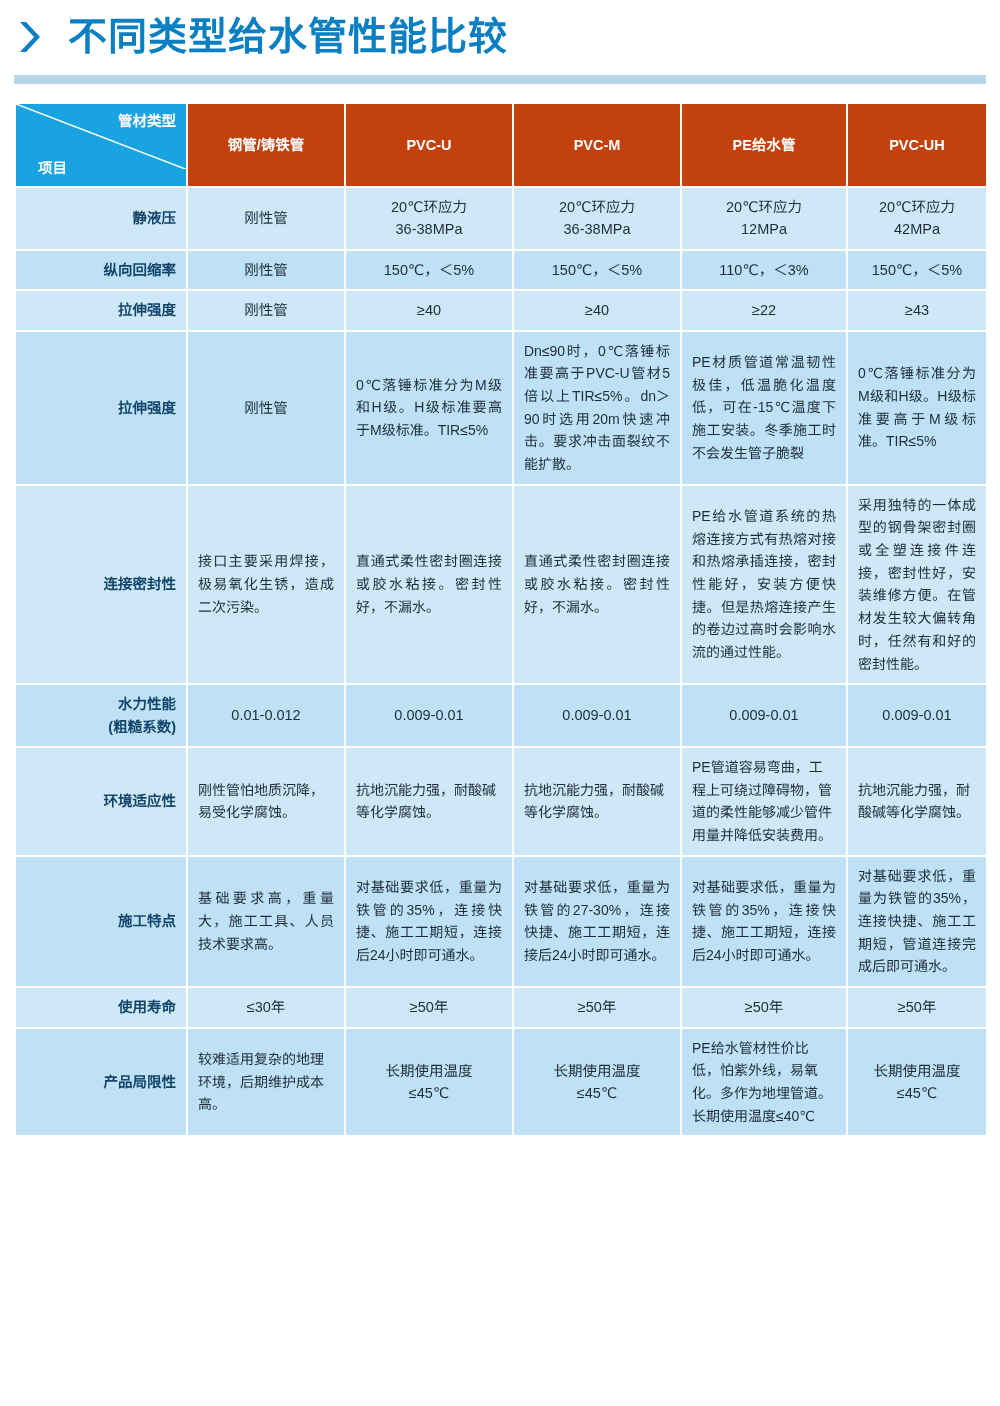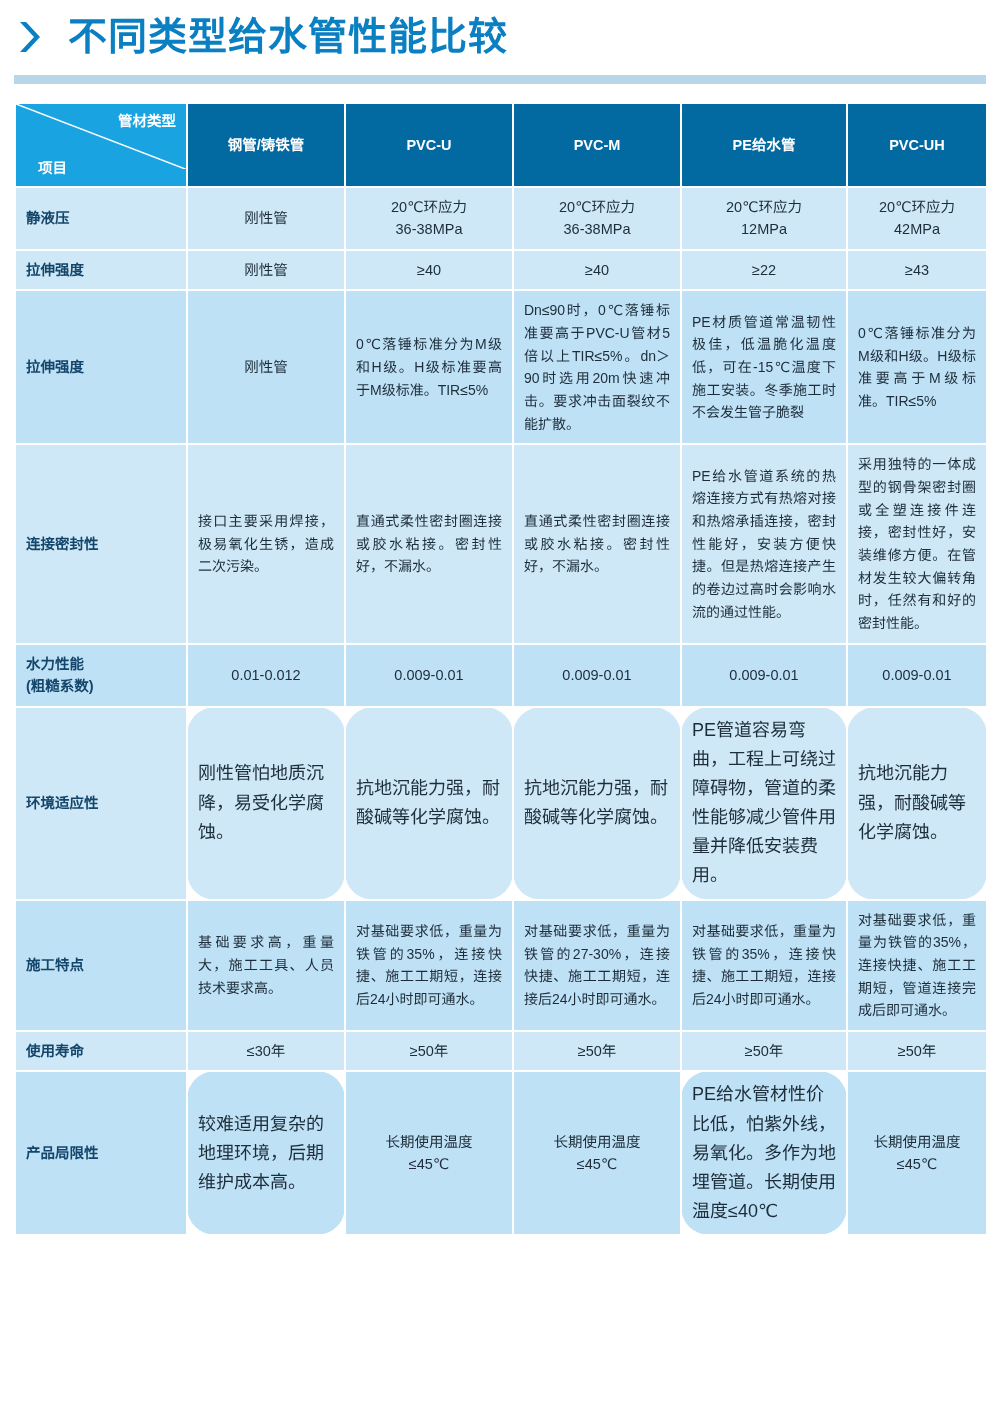--- a/index.html
+++ b/index.html
@@ -66,21 +66,21 @@
   table.cmp td, table.cmp th {
     border: 2px solid #ffffff;
     padding: 8px 10px;
     vertical-align: middle;
     font-size: 14.5px;
     line-height: 1.55;
   }
 
   
   thead th {
-    background: #0369a1;
+    background: #c2410c;
     color: #ffffff;
     font-weight: bold;
     font-size: 16px;
     text-align: center;
     height: 66px;
   }
   th.corner {
     position: relative;
     padding: 0;
     background: #19a3e0;
@@ -107,21 +107,21 @@
     font-weight: bold;
     color: #ffffff;
   }
 
   
   td.rowlabel {
     background: #cfe8f7;
     color: #14466b;
     font-weight: bold;
     font-size: 15px;
-    text-align: left;
+    text-align: right;
     line-height: 1.45;
   }
   
   td.cell {
     color: #1d2d3a;
     text-align: center;
   }
   tr.tint-a td.cell { background: #cfe8f7; }
   tr.tint-b td.cell { background: #bfe1f5; }
   tr.tint-a td.rowlabel { background: #cfe8f7; }
@@ -130,23 +130,22 @@
   
   td.cell.just {
     text-align: justify;
     text-align-last: left;
     text-justify: inter-ideograph;
     font-size: 14px;
     line-height: 1.62;
   }
   td.cell.left {
     text-align: left;
-    font-size: 18px;
+    font-size: 14px;
     line-height: 1.62;
-    border-radius: 28px;
   }
 </style>
 </head>
 <body>
 
 <div class="page">
 
   <div class="header">
     <div class="header-arrow">
       <svg width="40" height="40" viewBox="0 0 40 40" aria-hidden="true">
@@ -187,20 +186,28 @@
 
       <tr class="tint-a">
         <td class="rowlabel">静液压</td>
         <td class="cell">刚性管</td>
         <td class="cell">20℃环应力<br>36-38MPa</td>
         <td class="cell">20℃环应力<br>36-38MPa</td>
         <td class="cell">20℃环应力<br>12MPa</td>
         <td class="cell">20℃环应力<br>42MPa</td>
       </tr>
 
+      <tr class="tint-b">
+        <td class="rowlabel">纵向回缩率</td>
+        <td class="cell">刚性管</td>
+        <td class="cell">150℃，＜5%</td>
+        <td class="cell">150℃，＜5%</td>
+        <td class="cell">110℃，＜3%</td>
+        <td class="cell">150℃，＜5%</td>
+      </tr>
 
       <tr class="tint-a">
         <td class="rowlabel">拉伸强度</td>
         <td class="cell">刚性管</td>
         <td class="cell">≥40</td>
         <td class="cell">≥40</td>
         <td class="cell">≥22</td>
         <td class="cell">≥43</td>
       </tr>
 

